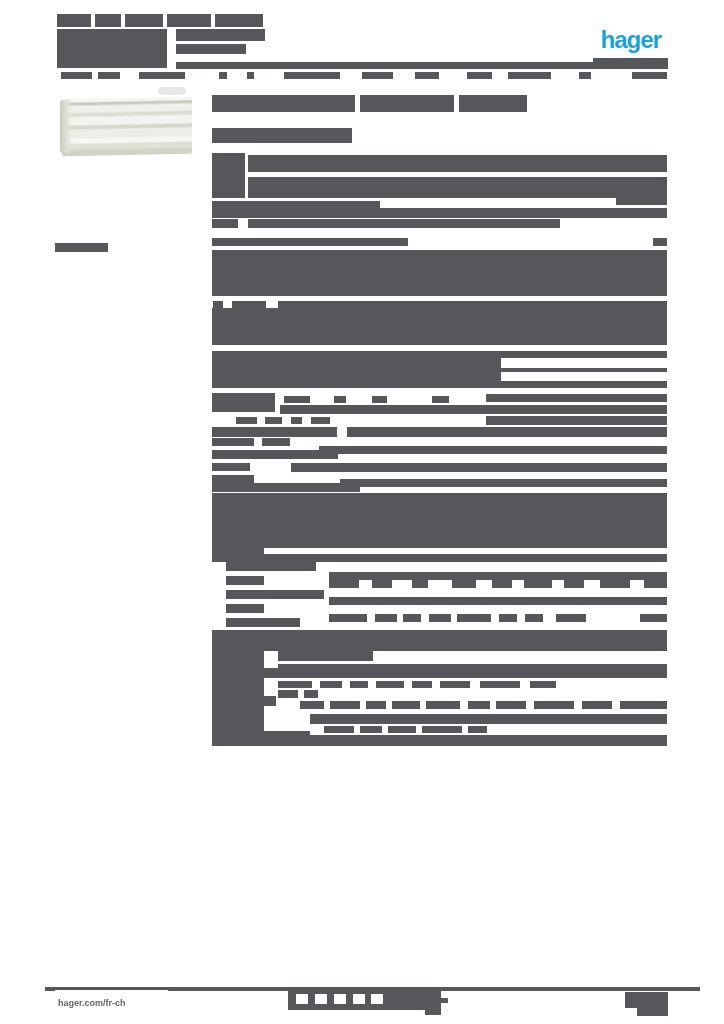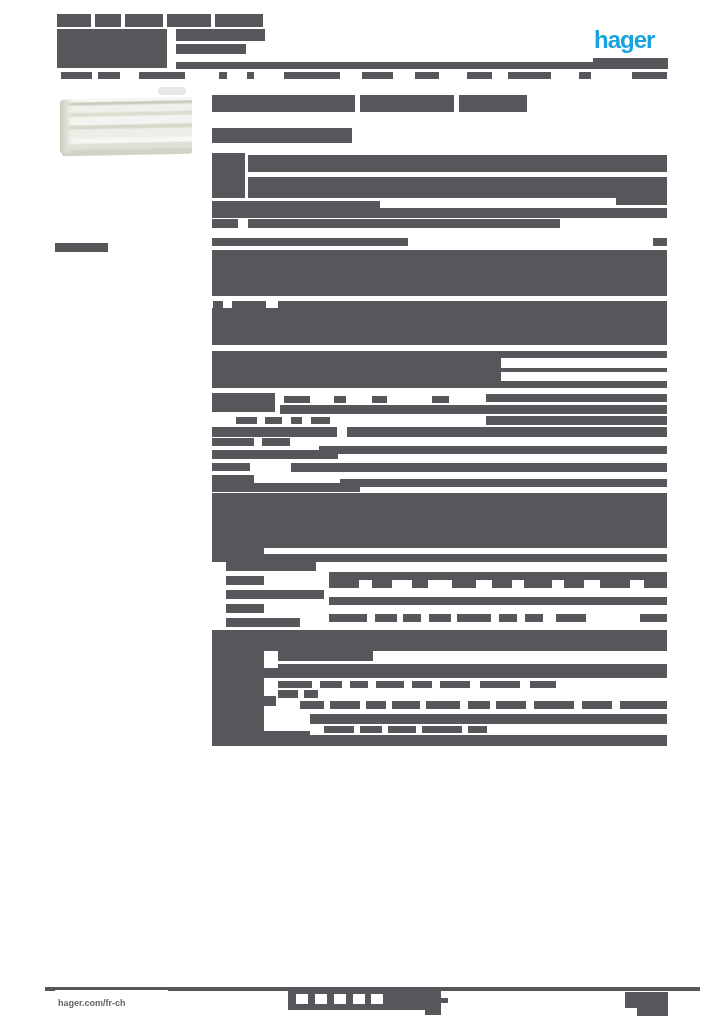--- a/index.html
+++ b/index.html
@@ -9,21 +9,21 @@
     font-family:"Liberation Sans", sans-serif;
   }
   .layer { position:absolute; inset:0; }
   .rb { position:absolute; }                 
   .sq { position:absolute; background:#ffffff; } 
 
   
   .logo {
     position:absolute; left:594px; top:26px; width:74px; height:30px;
     color:#18a3de; font-weight:bold; font-size:24px; line-height:28px;
-    letter-spacing:-1px; text-align:left;
+    letter-spacing:-1px; text-align:center;
   }
 
   
   .product-photo { position:absolute; left:58px; top:90px; width:136px; height:70px; }
   .pp-body {
     position:absolute; left:4px; top:8px; right:2px; bottom:5px;
     border-radius:2px; transform:skewY(-1.2deg);
     background:linear-gradient(180deg,
       #f5f6f2 0%, #f5f6f2 5%,
       #c9cdc0 7%, #c9cdc0 10%,

